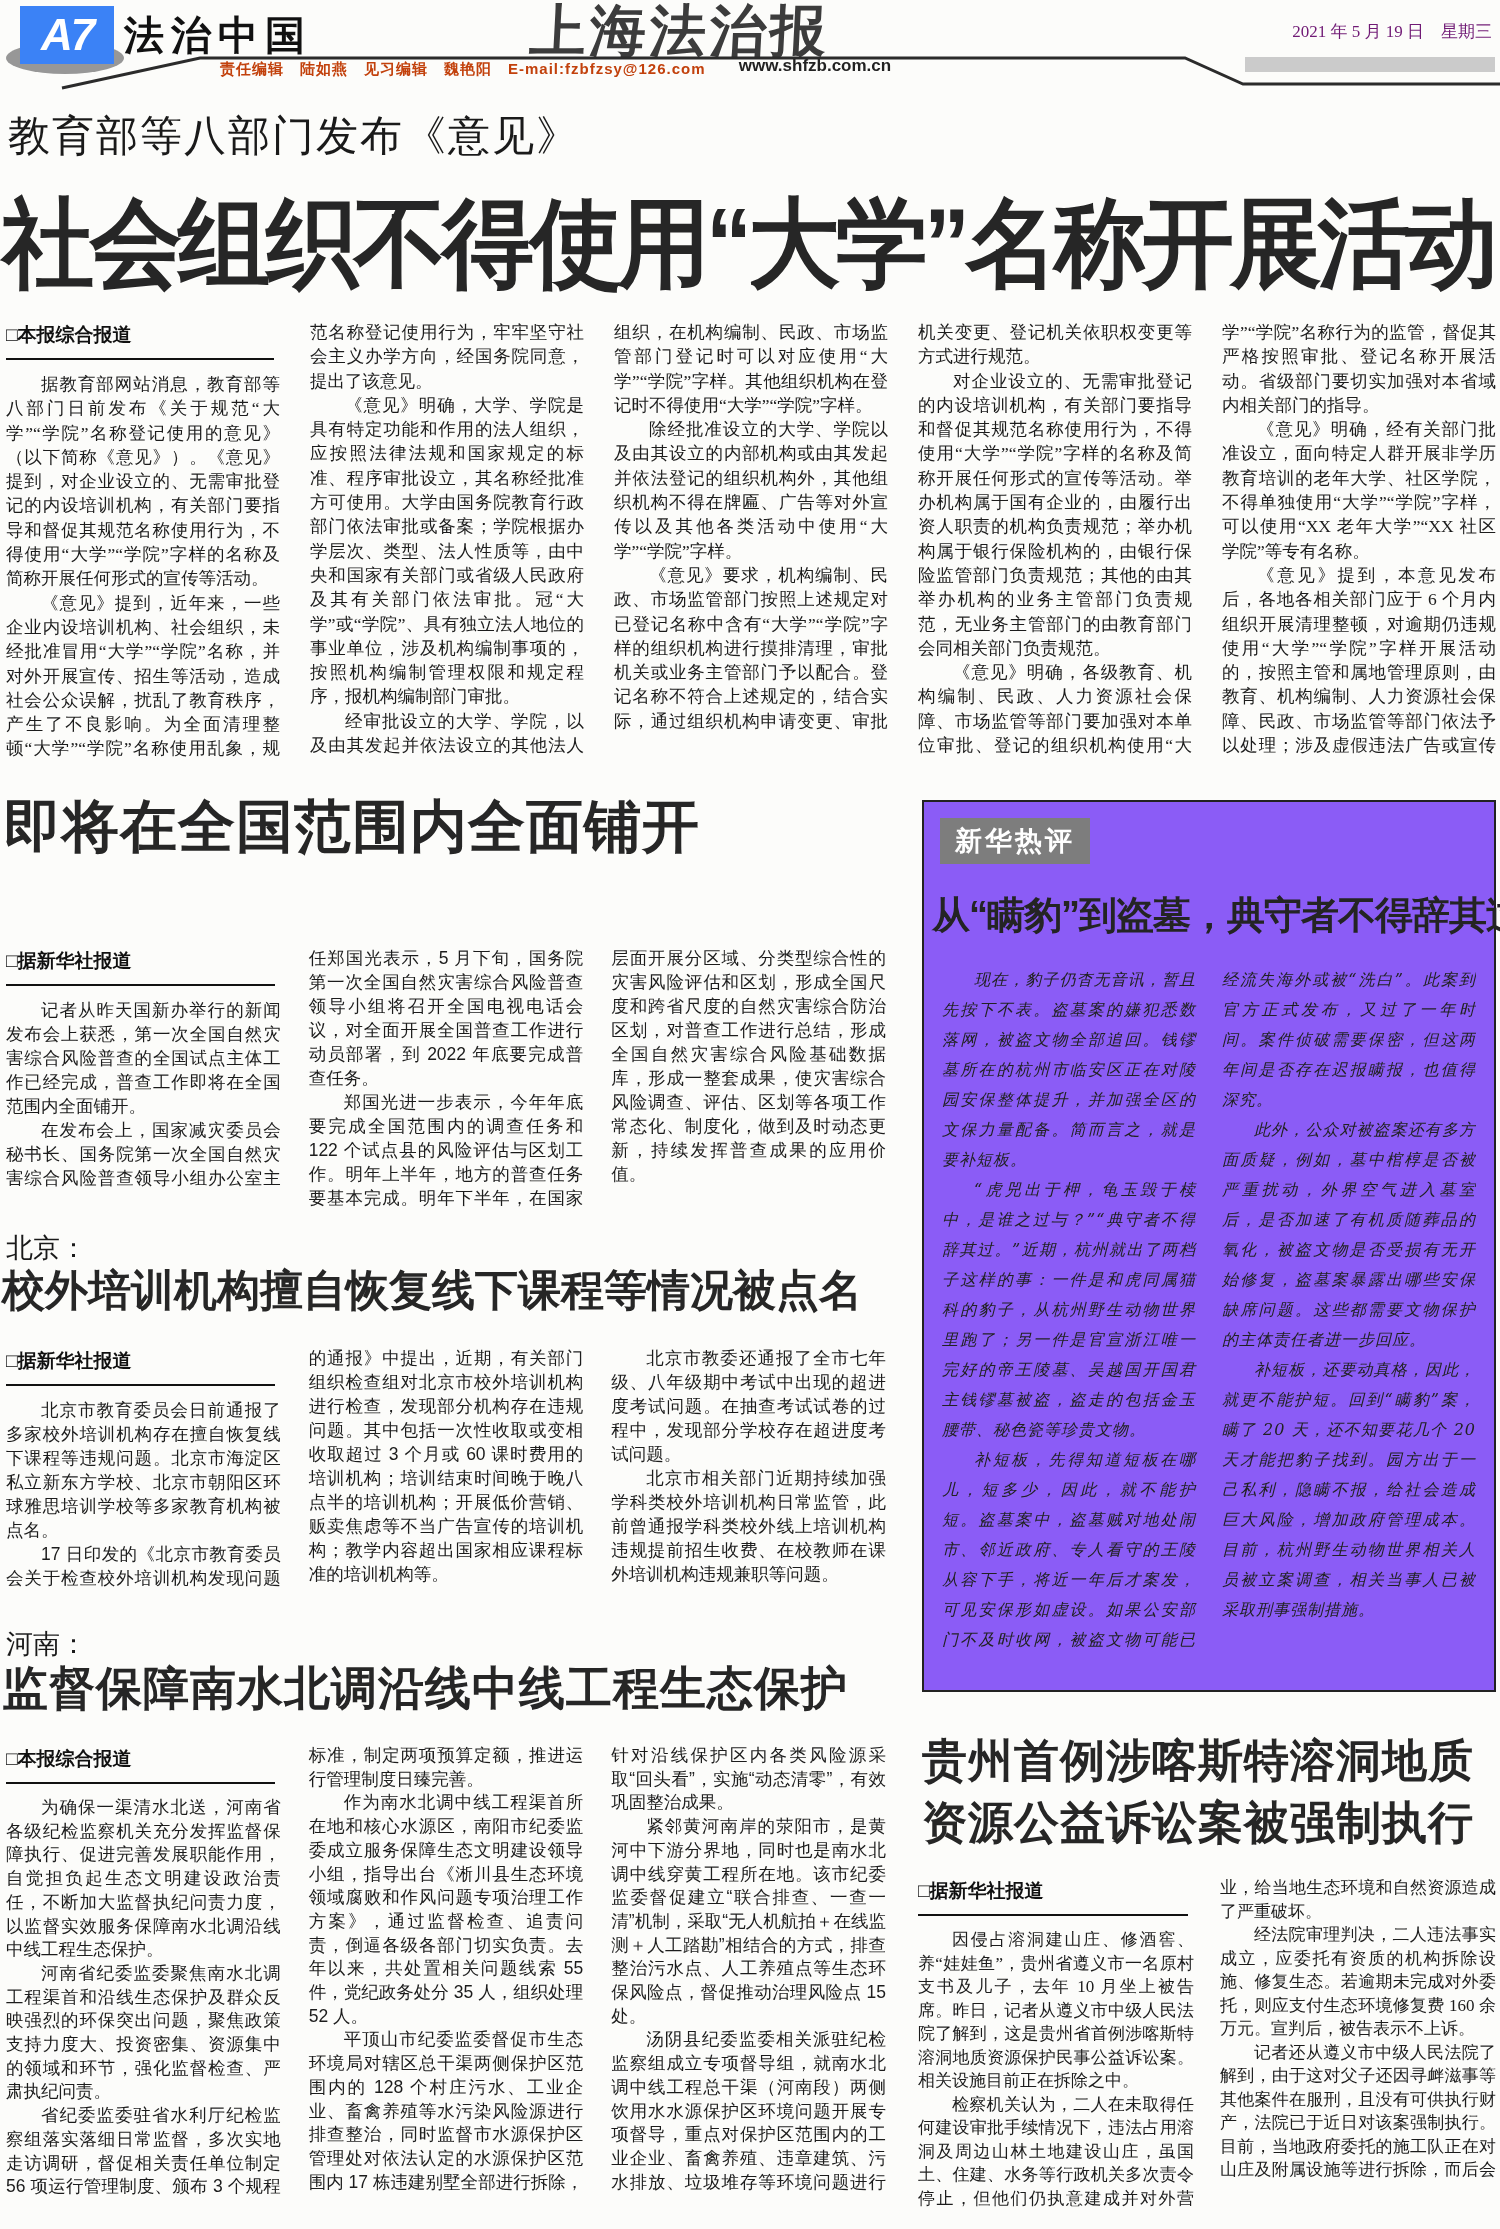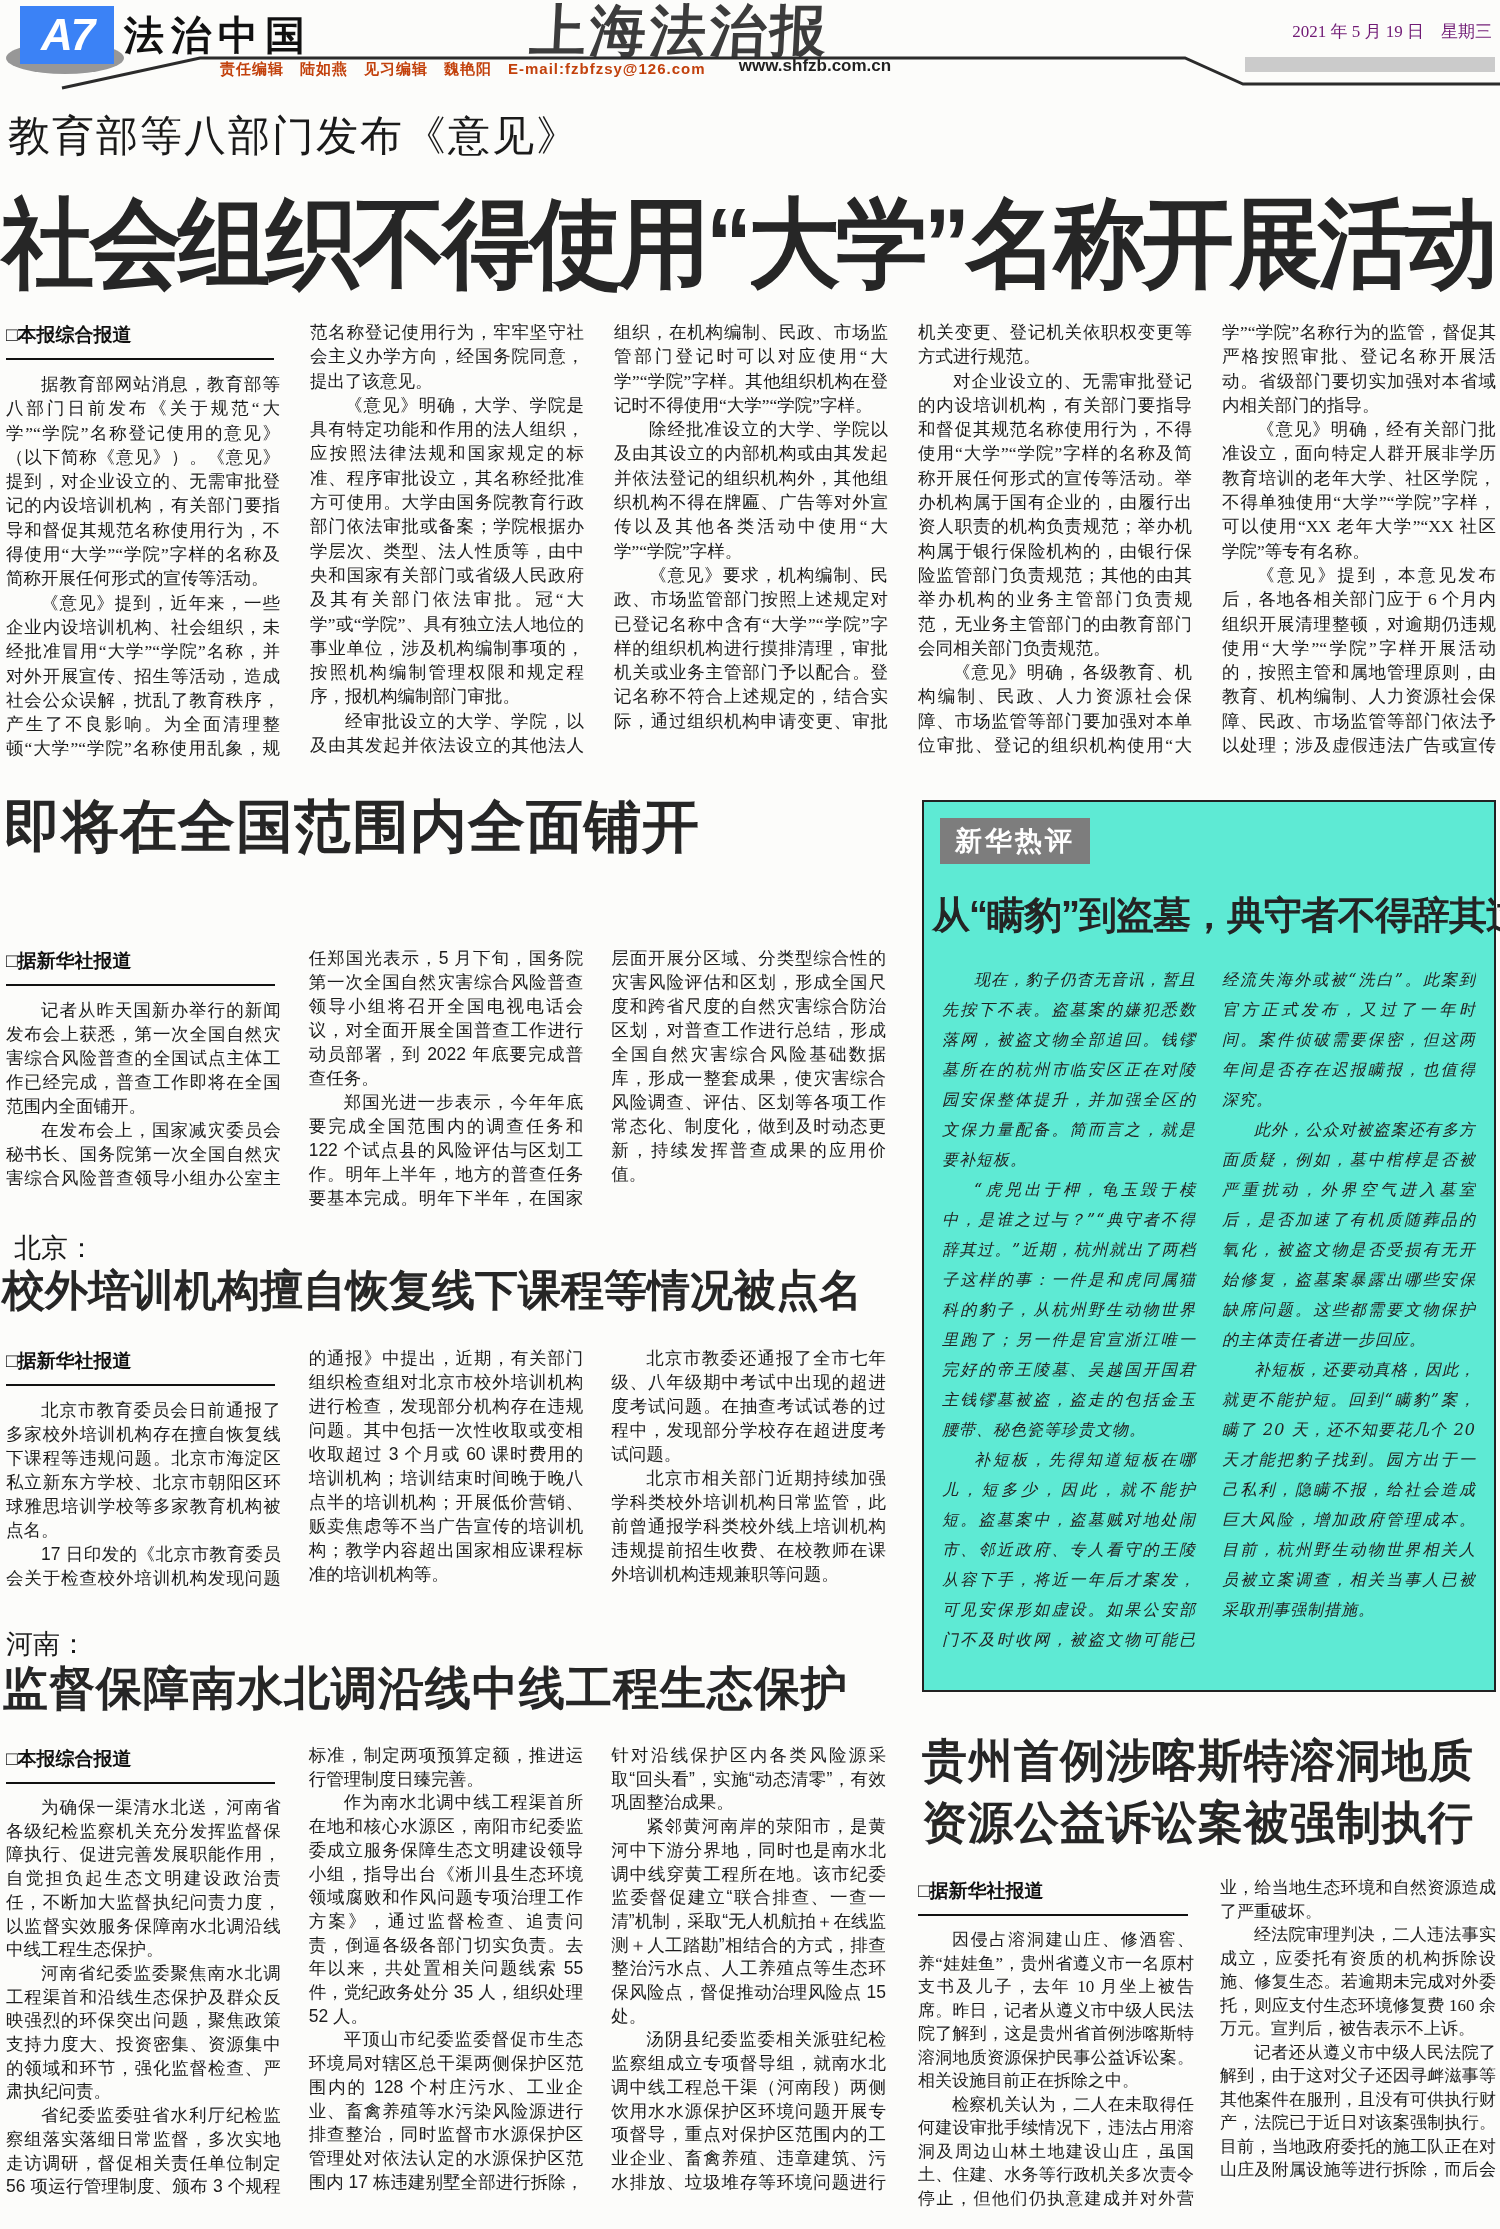--- a/index.html
+++ b/index.html
@@ -33,33 +33,33 @@
   .s1-headline{position:absolute;left:2px;top:178px;font-size:92px;letter-spacing:-4px;transform:scaleY(1.06);transform-origin:top left;}
   .s1-body{position:absolute;left:6px;top:320px;width:1490px;height:450px;
            column-count:5;column-gap:30px;font-size:17.5px;line-height:24.3px;overflow:hidden;}
 
   
   .s2-headline{position:absolute;left:4px;top:790px;width:884px;font-size:57px;line-height:73px;letter-spacing:1px;}
   .s2-body{position:absolute;left:6px;top:946px;width:880px;height:282px;column-count:3;column-gap:28px;
            font-family:"Liberation Sans",sans-serif;font-size:17.5px;line-height:24px;overflow:hidden;}
 
   
-  .bj-kicker{position:absolute;left:6px;top:1230px;font-size:27px;margin-left:8px;}
+  .bj-kicker{position:absolute;left:6px;top:1230px;font-size:27px;}
   .bj-headline{position:absolute;left:2px;top:1262px;font-size:43px;}
   .bj-body{position:absolute;left:6px;top:1346px;width:880px;height:296px;column-count:3;column-gap:28px;
            font-family:"Liberation Sans",sans-serif;font-size:17.5px;line-height:24px;overflow:hidden;}
 
   
   .hn-kicker{position:absolute;left:6px;top:1626px;font-size:27px;}
   .hn-headline{position:absolute;left:2px;top:1658px;font-size:46px;letter-spacing:1px;}
   .hn-body{position:absolute;left:6px;top:1744px;width:880px;height:474px;column-count:3;column-gap:28px;
            font-family:"Liberation Sans",sans-serif;font-size:17.5px;line-height:23.7px;overflow:hidden;}
 
   
-  .box{position:absolute;left:922px;top:800px;width:574px;height:892px;border:2.5px solid #222;background:#5eead4;}
+  .box{position:absolute;left:922px;top:800px;width:574px;height:892px;border:2.5px solid #222;background:#8b5cf6;}
   .box-label{display:inline-block;margin:16px 0 0 16px;padding:5px 15px;background:#7d7d7d;color:#fff;
              font:700 27px "Liberation Sans",sans-serif;letter-spacing:3px;}
   .box-title{margin:26px 8px 0 8px;text-align:center;font:800 38px "Liberation Sans",sans-serif;
              color:#242424;letter-spacing:-1px;white-space:nowrap;}
   .box-body{margin:24px 18px 0 18px;height:692px;column-count:2;column-gap:26px;
             font-family:"DejaVu Serif",serif;font-style:italic;font-size:16px;line-height:30px;
             letter-spacing:1px;color:#222;overflow:hidden;}
 
   
   .gz-headline{position:absolute;left:922px;top:1730px;width:574px;font-size:45px;line-height:62px;letter-spacing:1px;}

